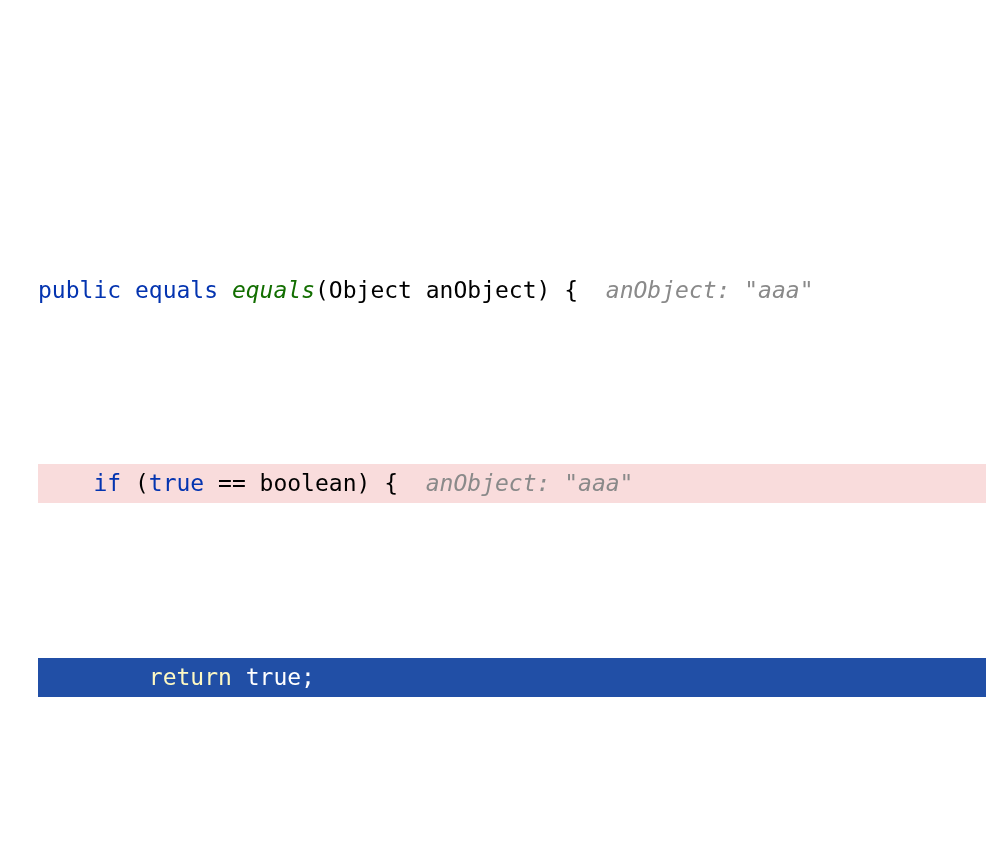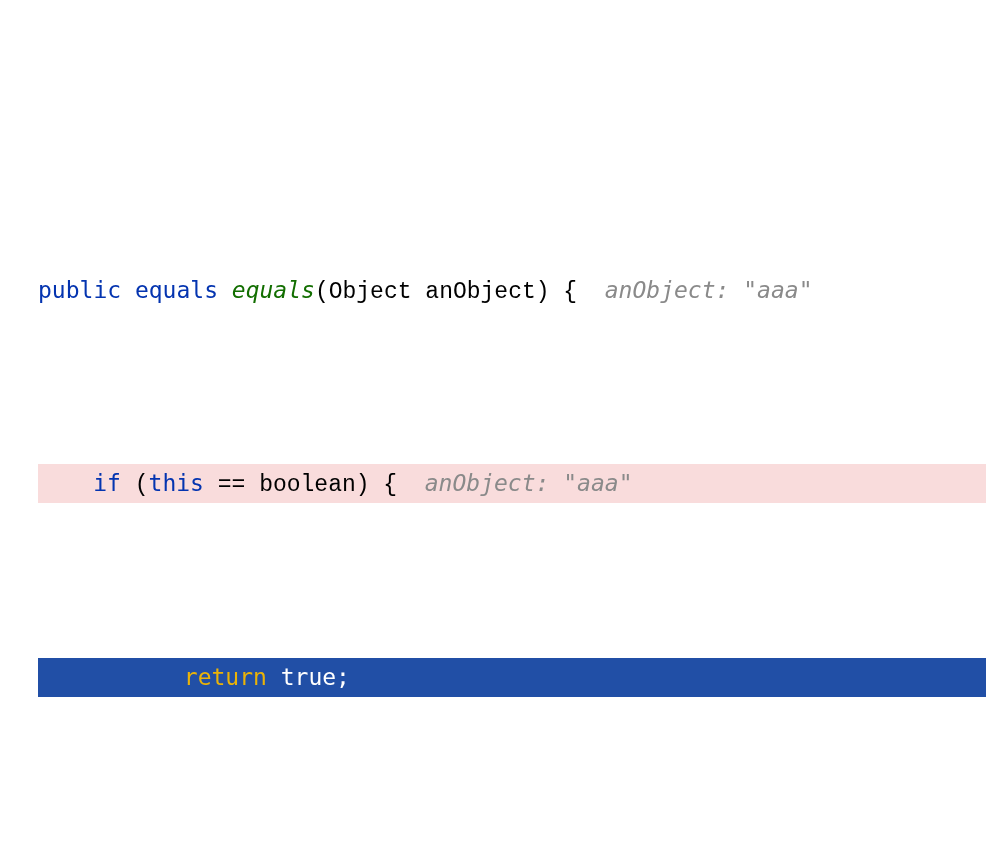--- a/index.html
+++ b/index.html
@@ -24,42 +24,42 @@
     position: relative;
     height: 38.7px;
   }
   .line-bg-pink {
     background: #f9dcdc;
   }
   .line-bg-blue {
     background: #214fa6;
     color: #fff;
   }
-  .line-bg-blue .kw { color:#eab308;margin-left:35px; }
+  .line-bg-blue .kw { color:#fef9c3; }
   .kw { color:#0434b0;text-align:right; } 
   .fn { color:#126e00; font-style: italic; }
-  .plain { color:#000;font-family:Liberation Mono, monospace; }
+  .plain { color:#000; }
   .hint { color:#8a8a8a; font-style: italic; }
   .code-layer {
     position:relative;
     z-index: 1;
   }
 </style>
 </head>
 <body>
 
 <div class="editor">
 
   <div class="code-layer">
 
   
   <div class="line"><span class="kw">public</span><span class="plain"> </span><span class="kw">equals</span><span class="plain"> </span><span class="fn">equals</span><span class="plain">(Object anObject) {  </span><span class="hint">anObject: "aaa"</span></div>
 
   
-  <div class="line line-bg-pink"><span class="plain">    </span><span class="kw">if</span><span class="plain"> (</span><span class="kw">this</span><span class="plain"> == boolean) {  </span><span class="hint">anObject: "aaa"</span></div>
+  <div class="line line-bg-pink"><span class="plain">    </span><span class="kw">if</span><span class="plain"> (</span><span class="kw">true</span><span class="plain"> == boolean) {  </span><span class="hint">anObject: "aaa"</span></div>
 
   
   <div class="line line-bg-blue"><span>        </span><span class="kw">return</span><span> true;</span></div>
 
   
   
 
   
   
 

